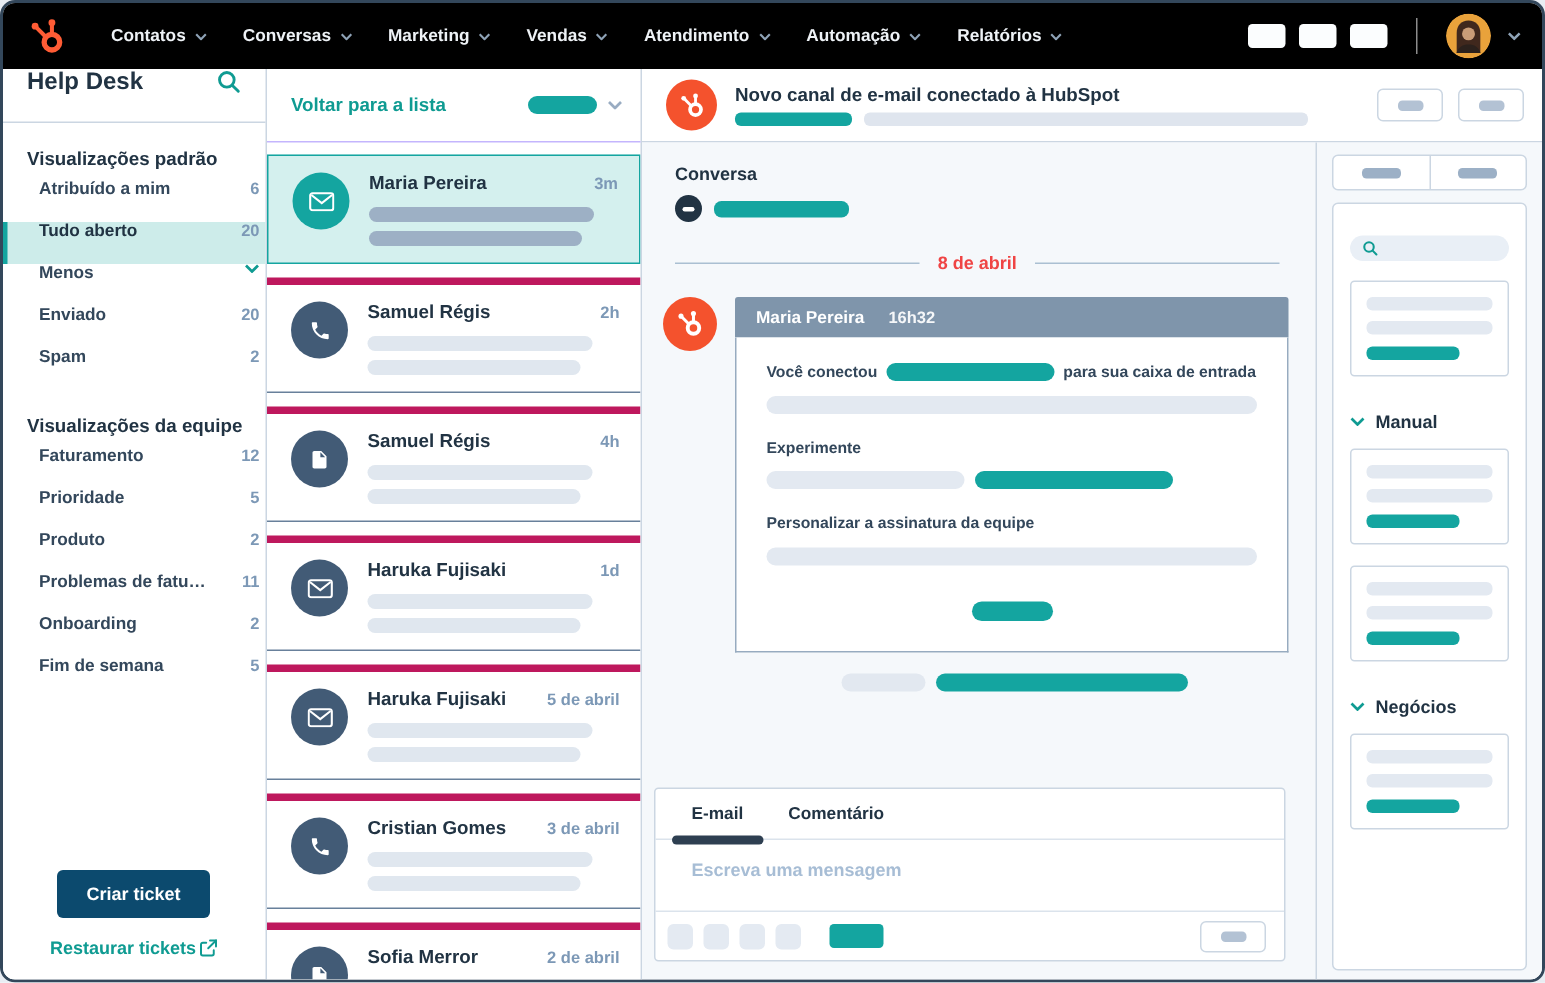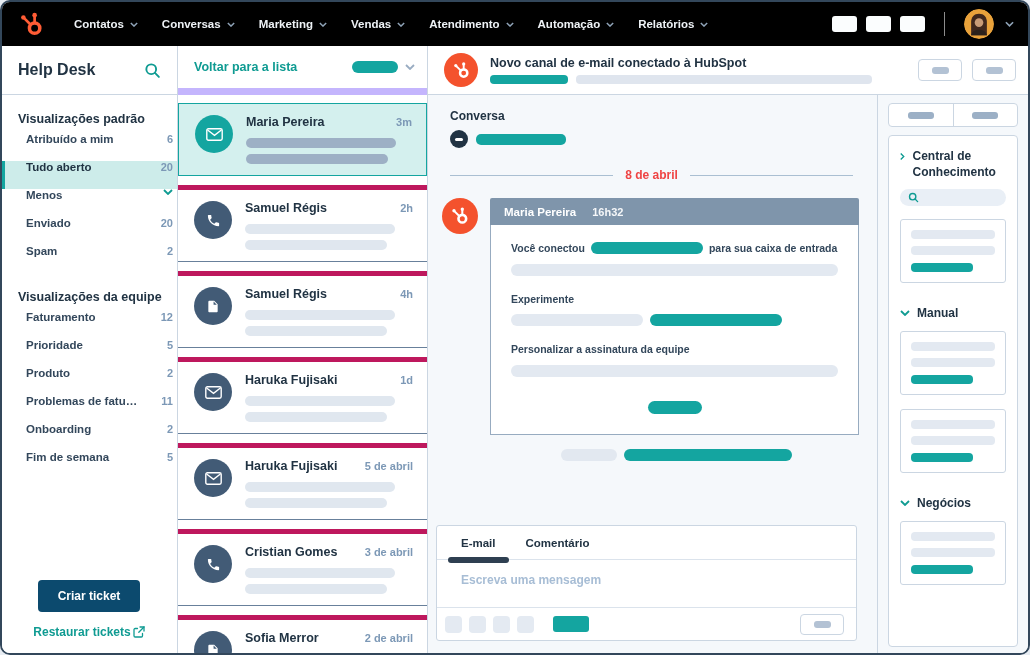--- a/index.html
+++ b/index.html
@@ -13,36 +13,36 @@
   .nav-item{ display:flex; align-items:center; gap:6px; cursor:pointer; }
   .nav-item span{ color:#eef2f6; font-size:11.5px; font-weight:700; }
   .topbar-right{ margin-left:auto; display:flex; align-items:center; gap:9px; }
   .chip{ width:25px; height:16px; background:#fbfdfe; border-radius:3px; }
   .tb-divider{ width:1px; height:24px; background:rgba(255,255,255,.55); margin:0 10px; }
   .avatar{ width:30px; height:30px; border-radius:50%; overflow:hidden; flex:0 0 30px; }
   
   .body{ flex:1; display:flex; min-height:0; }
   
   .sidebar{ width:176px; flex:0 0 176px; border-right:1px solid #cbd6e2; position:relative; background:#fff; }
-  .sidebar-head{ height:49px; border-bottom:1px solid #cbd6e2; display:flex; align-items:center; justify-content:space-between; padding:0 16px; }
+  .sidebar-head{ height:36px; border-bottom:1px solid #cbd6e2; display:flex; justify-content:space-between; padding:0 16px; }
   .sidebar-title{ font-size:16px; font-weight:700; color:#213343; }
   .nav-section-heading{ font-size:12.5px; font-weight:700; color:#213343; padding:17px 14px 7px 16px; }
   .side-item{ height:28px; display:flex; align-items:flex-start; padding:0 4px 0 24px; cursor:pointer; }
   .side-item .lbl{ flex:1; font-size:11.5px; font-weight:600; color:#33475b; white-space:nowrap; overflow:hidden; }
   .side-item .cnt{ font-size:11px; font-weight:600; color:#7c98b6; }
   .side-item.selected{ background:#cdecea; box-shadow:inset 3px 0 0 #14a5a0; }
   .side-item.selected .lbl{ color:#213343; font-weight:700; }
   .sidebar-bottom{ position:absolute; left:0; right:1px; bottom:14px; text-align:center; }
   .create-btn{ background:#0c4a6e; color:#fff; border:none; font-family:inherit; font-size:12px; font-weight:700;
                padding:9px 20px; border-radius:4px; cursor:pointer; }
   .restore-link{ margin-top:13px; display:flex; justify-content:center; align-items:center; gap:2px;
                  color:#0f9b92; font-size:12px; font-weight:700; cursor:pointer; }
   
   .ticket-col{ width:250px; flex:0 0 250px; border-right:1px solid #cbd6e2; display:flex; flex-direction:column; background:#fff; }
-  .ticket-head{ height:49px; flex:0 0 49px; border-bottom:7px solid #c4b5fd; display:flex; align-items:center; padding:0 12px 0 16px; }
+  .ticket-head{ height:49px; flex:0 0 49px; border-bottom:1px solid #c4b5fd; display:flex; align-items:center; padding:0 12px 0 16px; }
   .back-link{ color:#0f9b92; font-size:12.5px; font-weight:700; cursor:pointer; }
   .ticket-head-right{ margin-left:auto; display:flex; align-items:center; gap:7px; }
   .pill{ border-radius:6px; }
   .pill.teal{ background:#14a5a0; }
   .pill.gray{ background:#e2e8f0; }
   .tickets{ flex:1; overflow:hidden; padding-top:8px; }
   .ticket{ border-top:5px solid #be185d; border-bottom:1px solid #68809b; margin-bottom:9px;
            padding:11px 14px 11px 16px; display:flex; gap:13px; cursor:pointer; background:#fff; }
   .ticket.selected{ border:1.5px solid #14a5a0; background:#d4f0ee; }
   .t-avatar{ width:38px; height:38px; border-radius:50%; background:#425b76; flex:0 0 38px;
@@ -567,26 +567,20 @@
         <div class="right-col">
           <div class="seg">
             <div class="seg-cell">
                 <div class="seg-dash"></div>
               </div>
             <div class="seg-cell">
                 <div class="seg-dash"></div>
               </div>
           </div>
           <div class="kn-panel">
-            <div class="kn-head">
-              <svg width="7" height="11" viewBox="0 0 6 10" fill="none" stroke="#0f9b92" stroke-width="1.8" style="margin-top:3px">
-                  <path d="M1 1 L5 5 L1 9"></path>
-                </svg>
-              <div class="kn-title">Central de Conhecimento</div>
-            </div>
             <div class="kn-search">
               <svg width="11" height="11" viewBox="0 0 16 16" fill="none" stroke="#0f9b92" stroke-width="2" stroke-linecap="round">
                   <circle cx="6.8" cy="6.8" r="4.6"></circle>
                   <path d="M10.3 10.3 L14 14"></path>
                 </svg>
             </div>
             <div class="kn-card">
               <div class="kn-bar"></div>
                 <div class="kn-bar"></div>
                 <div class="kn-bar teal"></div>

